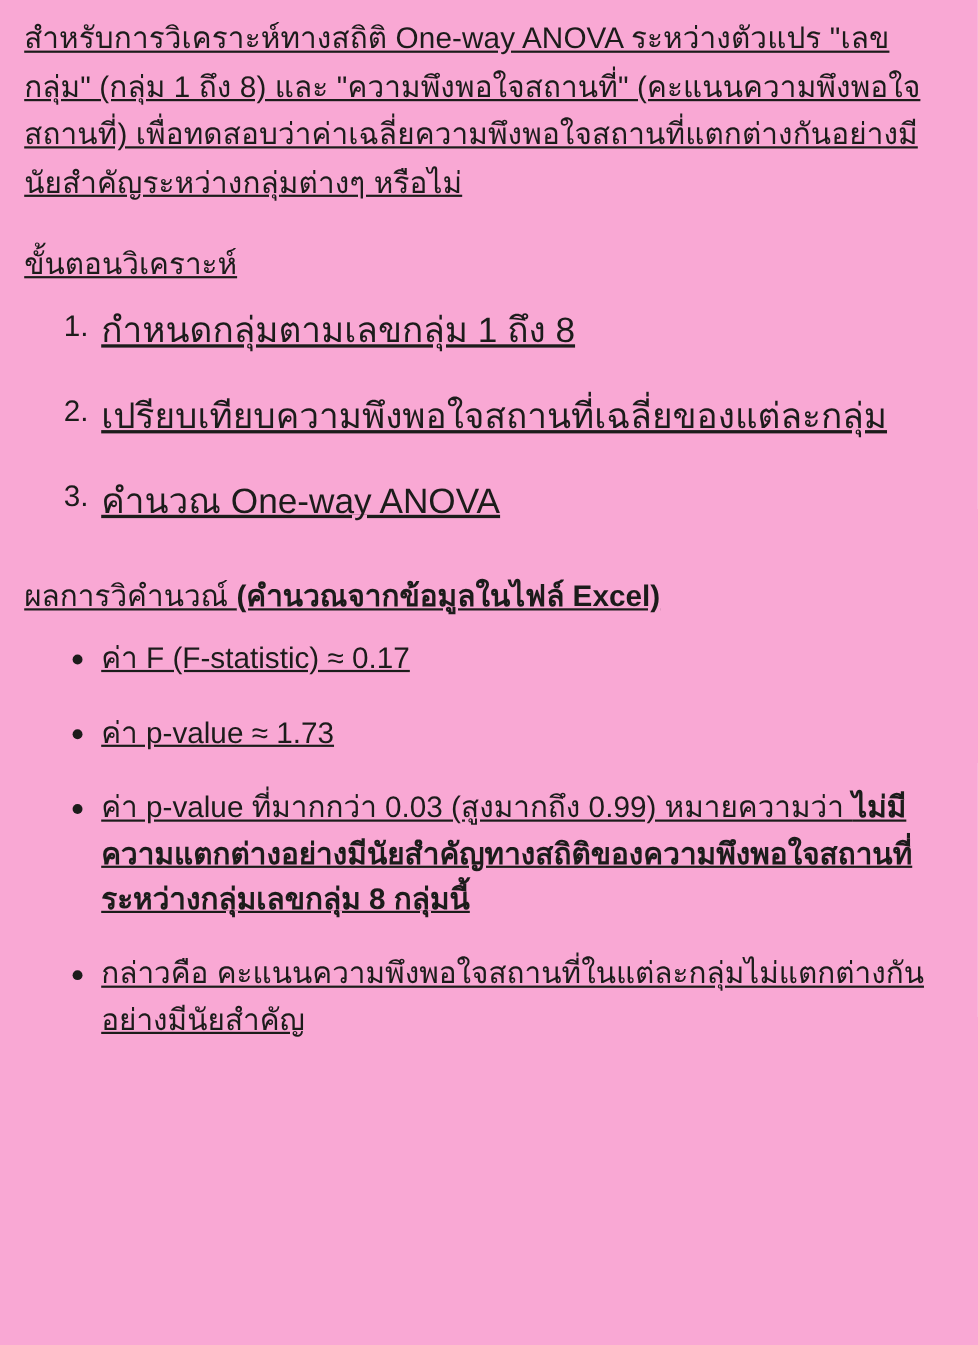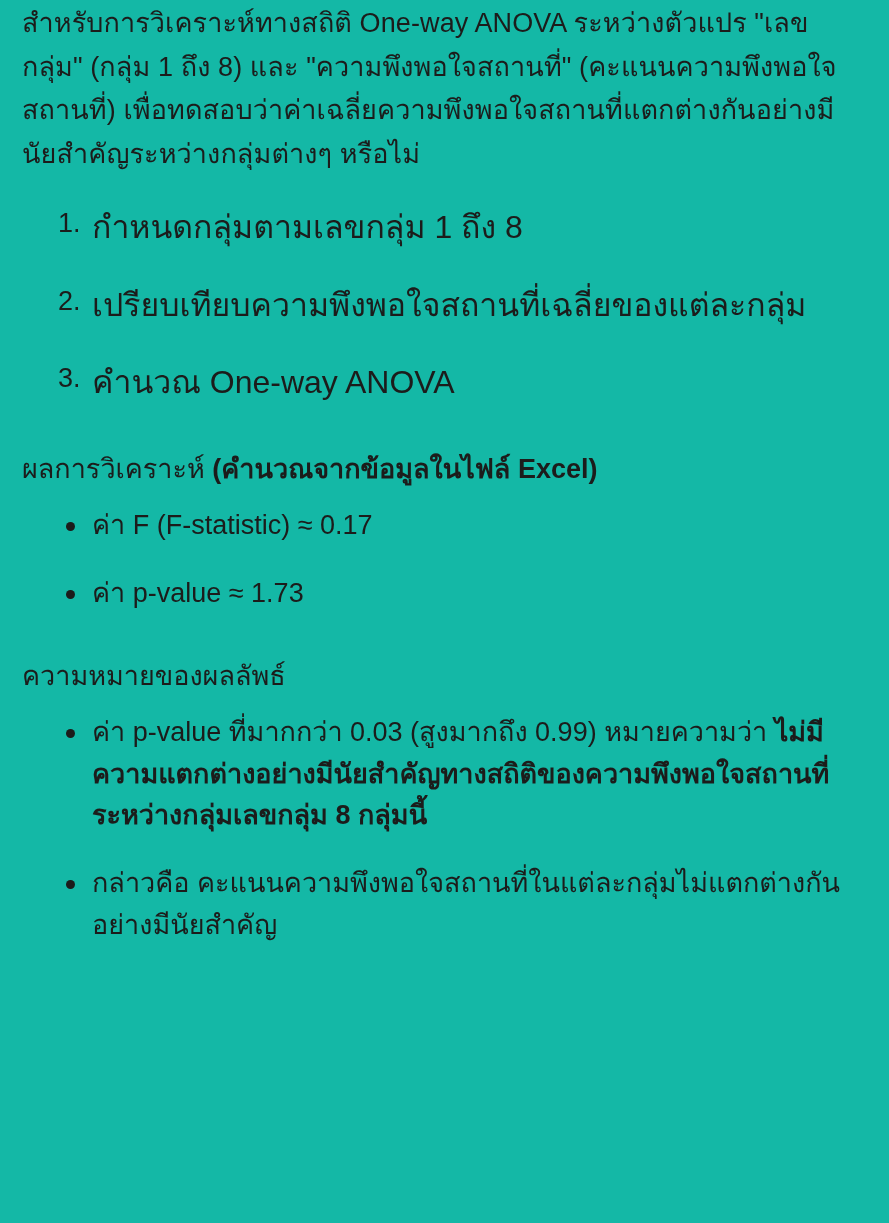--- a/index.html
+++ b/index.html
@@ -10,22 +10,23 @@
     width: 889px;
     min-height: 1223px;
     background: #f7f7f5;
     font-family: "Liberation Sans", "DejaVu Sans", sans-serif;
     color: #1c1c1b;
   }
   .page {
     width: 889px;
     min-height: 1223px;
     box-sizing: border-box;
-    padding: 2px 22px 20px 22px;
-    background: #14b8a6;
+    padding: 14px 22px 20px 22px;
+    background: #f9a8d4;
+    text-decoration: underline;
   }
   p, ol, ul {
     margin: 0;
   }
   .para {
     font-size: 27px;
     line-height: 1.62;
     letter-spacing: 0.1px;
     margin-bottom: 26px;
   }
@@ -89,34 +90,34 @@
     line-height: 1.55;
   }
 </style>
 </head>
 <body>
 
 <div class="page">
 
   <p class="para">สำหรับการวิเคราะห์ทางสถิติ One-way ANOVA ระหว่างตัวแปร "เลขกลุ่ม" (กลุ่ม 1 ถึง 8) และ "ความพึงพอใจสถานที่" (คะแนนความพึงพอใจสถานที่) เพื่อทดสอบว่าค่าเฉลี่ยความพึงพอใจสถานที่แตกต่างกันอย่างมีนัยสำคัญระหว่างกลุ่มต่างๆ หรือไม่</p>
 
+  <p class="section-head">ขั้นตอนวิเคราะห์</p>
 
   <ol class="numbered">
     <li>กำหนดกลุ่มตามเลขกลุ่ม 1 ถึง 8</li>
     <li>เปรียบเทียบความพึงพอใจสถานที่เฉลี่ยของแต่ละกลุ่ม</li>
     <li>คำนวณ One-way ANOVA</li>
   </ol>
 
-  <p class="section-head gap-top"><span>ผลการวิเคราะห์ </span><span class="bold">(คำนวณจากข้อมูลในไฟล์ Excel)</span></p>
+  <p class="section-head gap-top"><span>ผลการวิคำนวณ์ </span><span class="bold">(คำนวณจากข้อมูลในไฟล์ Excel)</span></p>
 
   <ul class="bulleted">
     <li>ค่า F (F-statistic) ≈ 0.17</li>
     <li>ค่า p-value ≈ 1.73</li>
   </ul>
 
-  <p class="section-head gap-top">ความหมายของผลลัพธ์</p>
 
   <ul class="bulleted">
     <li class="tight-line"><span>ค่า p-value ที่มากกว่า 0.03 (สูงมากถึง 0.99) หมายความว่า </span><span class="bold">ไม่มีความแตกต่างอย่างมีนัยสำคัญทางสถิติของความพึงพอใจสถานที่ระหว่างกลุ่มเลขกลุ่ม 8 กลุ่มนี้</span></li>
     <li>กล่าวคือ คะแนนความพึงพอใจสถานที่ในแต่ละกลุ่มไม่แตกต่างกันอย่างมีนัยสำคัญ</li>
   </ul>
 
 </div>
 
 </body></html>

